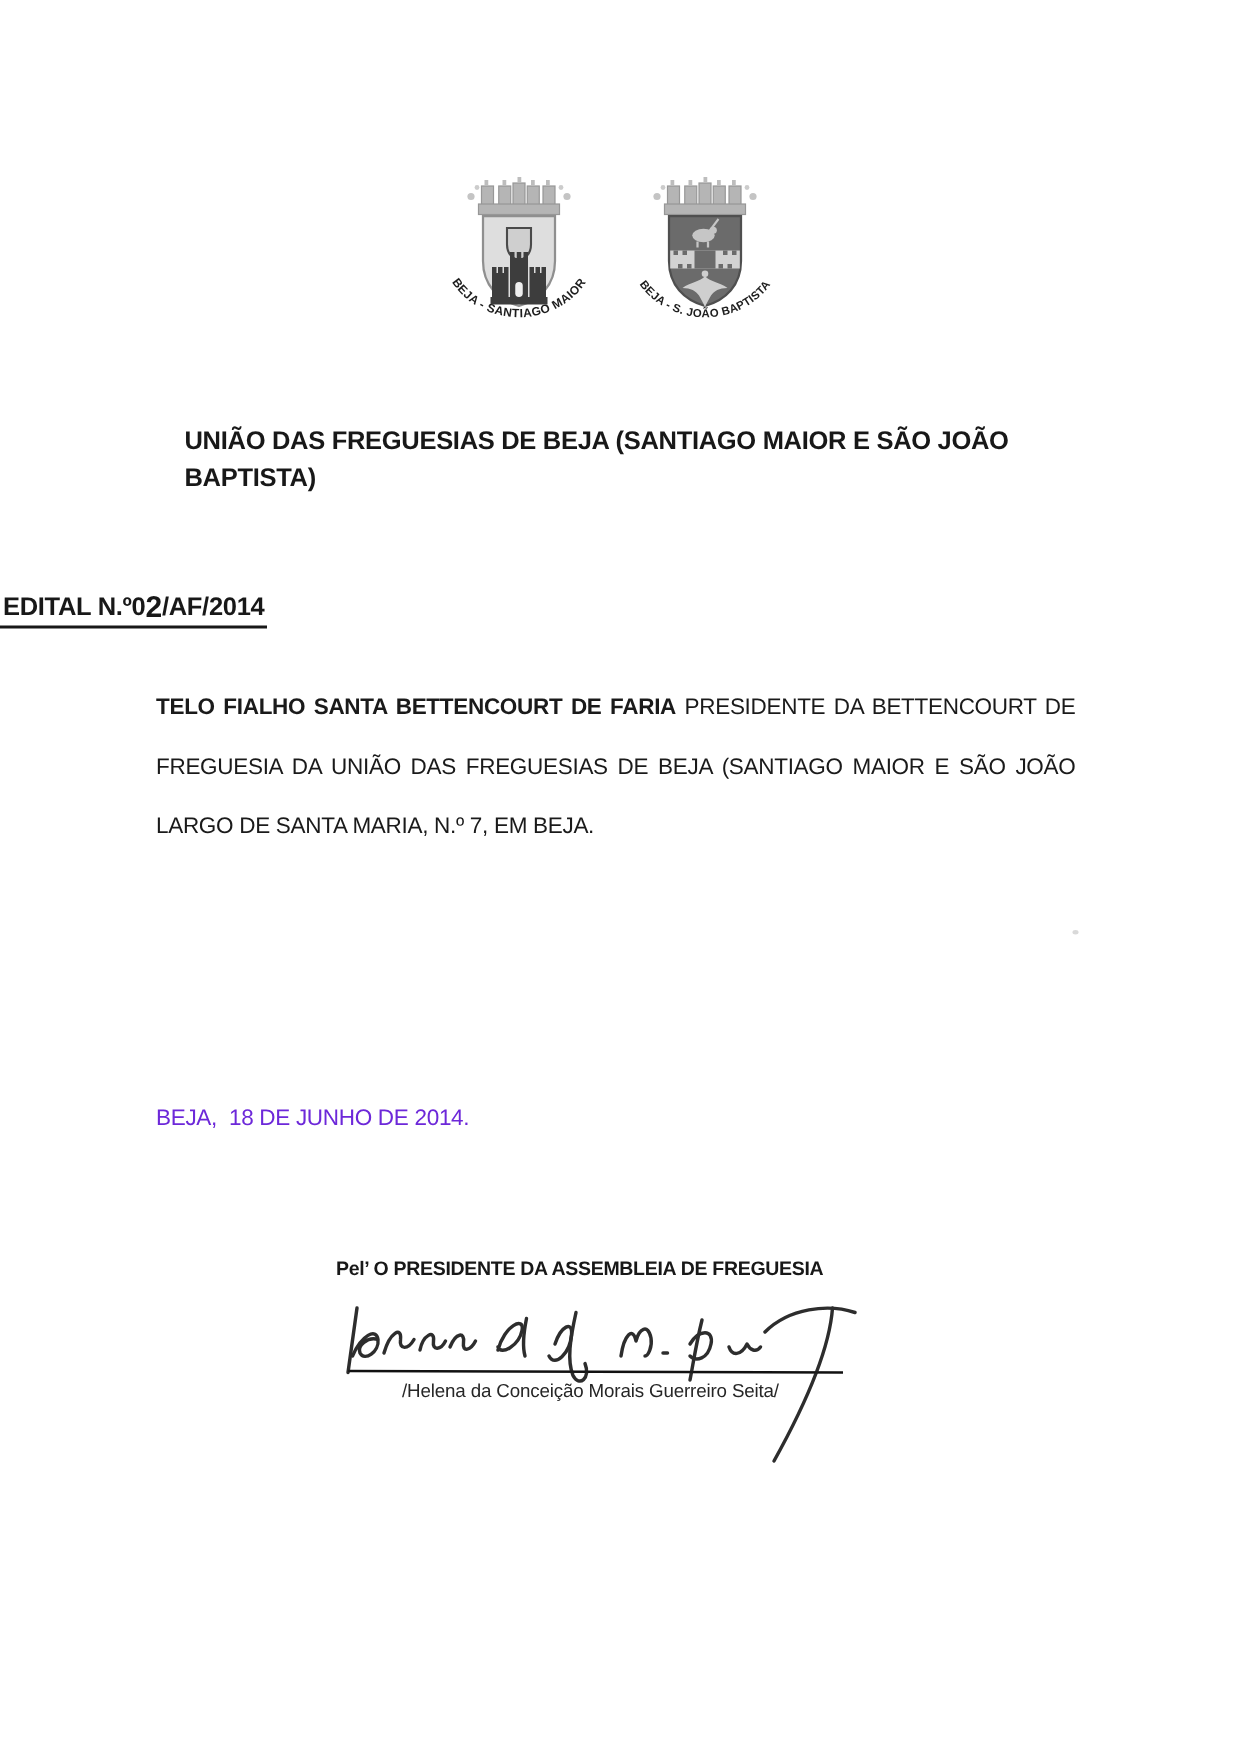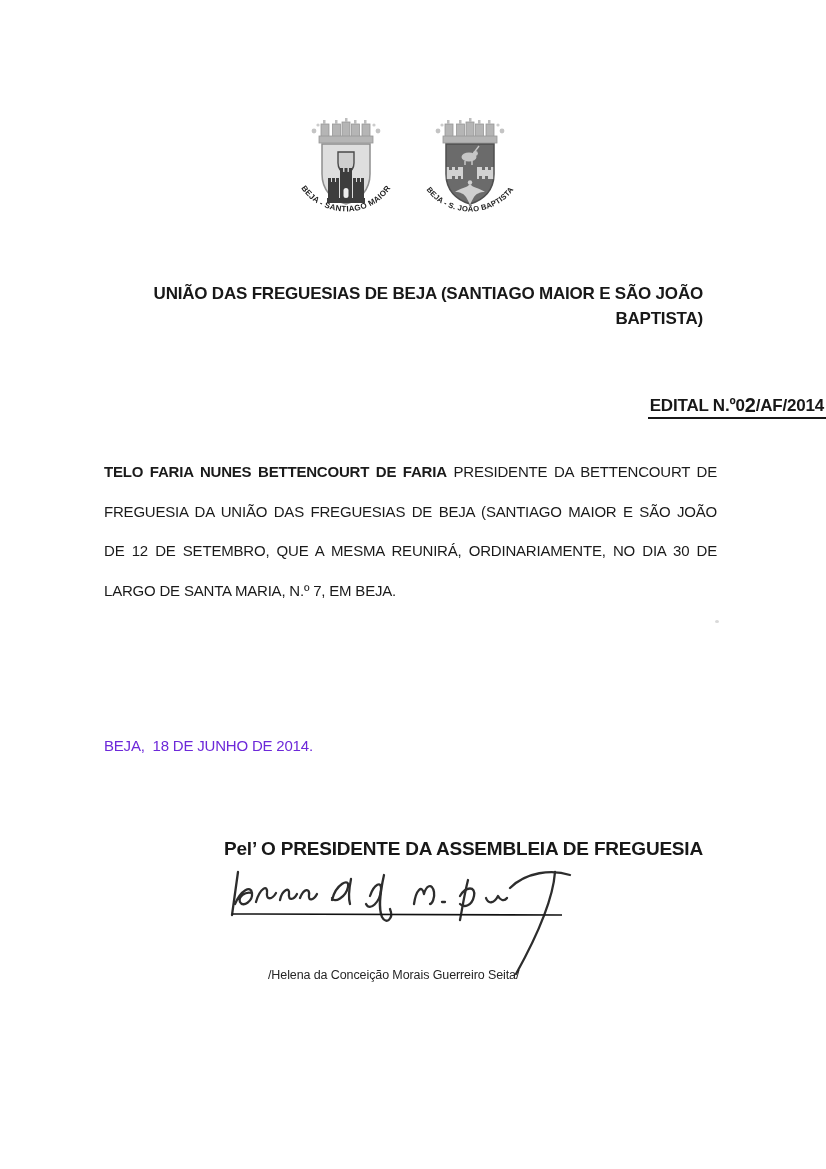--- a/index.html
+++ b/index.html
@@ -12,30 +12,30 @@
     color: #1b1b1b;
     overflow: hidden;
   }
   .crest { position: absolute; width: 104px; height: 112px; }
   .crest-left  { left: 294px; top: 110px; }
   .crest-right { left: 418px; top: 110px; }
 
   .doc-title {
     position: absolute;
     left: 123px; top: 281px; width: 580px;
-    text-align: right;
+    text-align: left;
     font-size: 17px; font-weight: bold;
     line-height: 25px;
     letter-spacing: -0.2px;
     color: #181818;
   }
   .edital-wrap {
     position: absolute;
     left: 0; top: 393px; width: 826px;
-    text-align: right;
+    text-align: left;
   }
   .edital {
     display: inline-block;
     font-size: 17px; font-weight: bold;
     letter-spacing: -0.2px;
     color: #181818;
     border-bottom: 2.5px solid #181818;
     padding: 0 2px 1px 2px;
   }
   .edital .hand-digit {
@@ -58,36 +58,35 @@
   .date-line {
     position: absolute;
     left: 104px; top: 737px;
     font-size: 15px; letter-spacing: -0.2px;
     white-space: pre;
     color: #6d28d9;
   }
   .role-line {
     position: absolute;
     left: 224px; top: 838px;
-    font-size: 19px; font-weight: bold;
+    font-size: 13px; font-weight: bold;
     letter-spacing: -0.2px;
     color: #181818;
   }
   .signature-block {
     position: absolute;
     left: 218px; top: 858px;
     width: 382px; height: 130px;
   }
   .printed-name {
     position: absolute;
     left: 50px; top: 62px;
     font-size: 12.5px;
     letter-spacing: -0.1px;
     color: #262626;
-    margin-top: 48px;
   }
   .signature-svg {
     position: absolute; left: 0; top: 0;
     width: 382px; height: 130px;
     pointer-events: none;
   }
   .scan-speck {
     position: absolute;
     left: 715px; top: 620px;
     width: 4px; height: 3px;
@@ -209,23 +208,22 @@
     </text>
   </svg>
 
   <div class="doc-title">UNIÃO DAS FREGUESIAS DE BEJA (SANTIAGO MAIOR E SÃO JOÃO BAPTISTA)</div>
 
   <div class="edital-wrap">
     <span class="edital"><span>EDITAL N.º0</span><span class="hand-digit">2</span><span>/AF/2014</span></span>
   </div>
 
   <div class="body-text">
-    <div class="jline"><b>TELO FARIA NUNES BETTENCOURT DE FARIA</b><span> PRESIDENTE DA BETTENCOURT DE</span></div>
+    <div class="jline"><b>TELO FIALHO SANTA BETTENCOURT DE FARIA</b><span> PRESIDENTE DA BETTENCOURT DE</span></div>
     <div class="jline">FREGUESIA DA UNIÃO DAS FREGUESIAS DE BEJA (SANTIAGO MAIOR E SÃO JOÃO</div>
-    <div class="jline">DE 12 DE SETEMBRO, QUE A MESMA REUNIRÁ, ORDINARIAMENTE, NO DIA 30 DE</div>
     <div class="lline">LARGO DE SANTA MARIA, N.º 7, EM BEJA.</div>
   </div>
 
   <div class="scan-speck"></div>
 
   <div class="date-line">BEJA,  18 DE JUNHO DE 2014.</div>
 
   <div class="role-line">Pel’ O PRESIDENTE DA ASSEMBLEIA DE FREGUESIA</div>
 
   <div class="signature-block">

